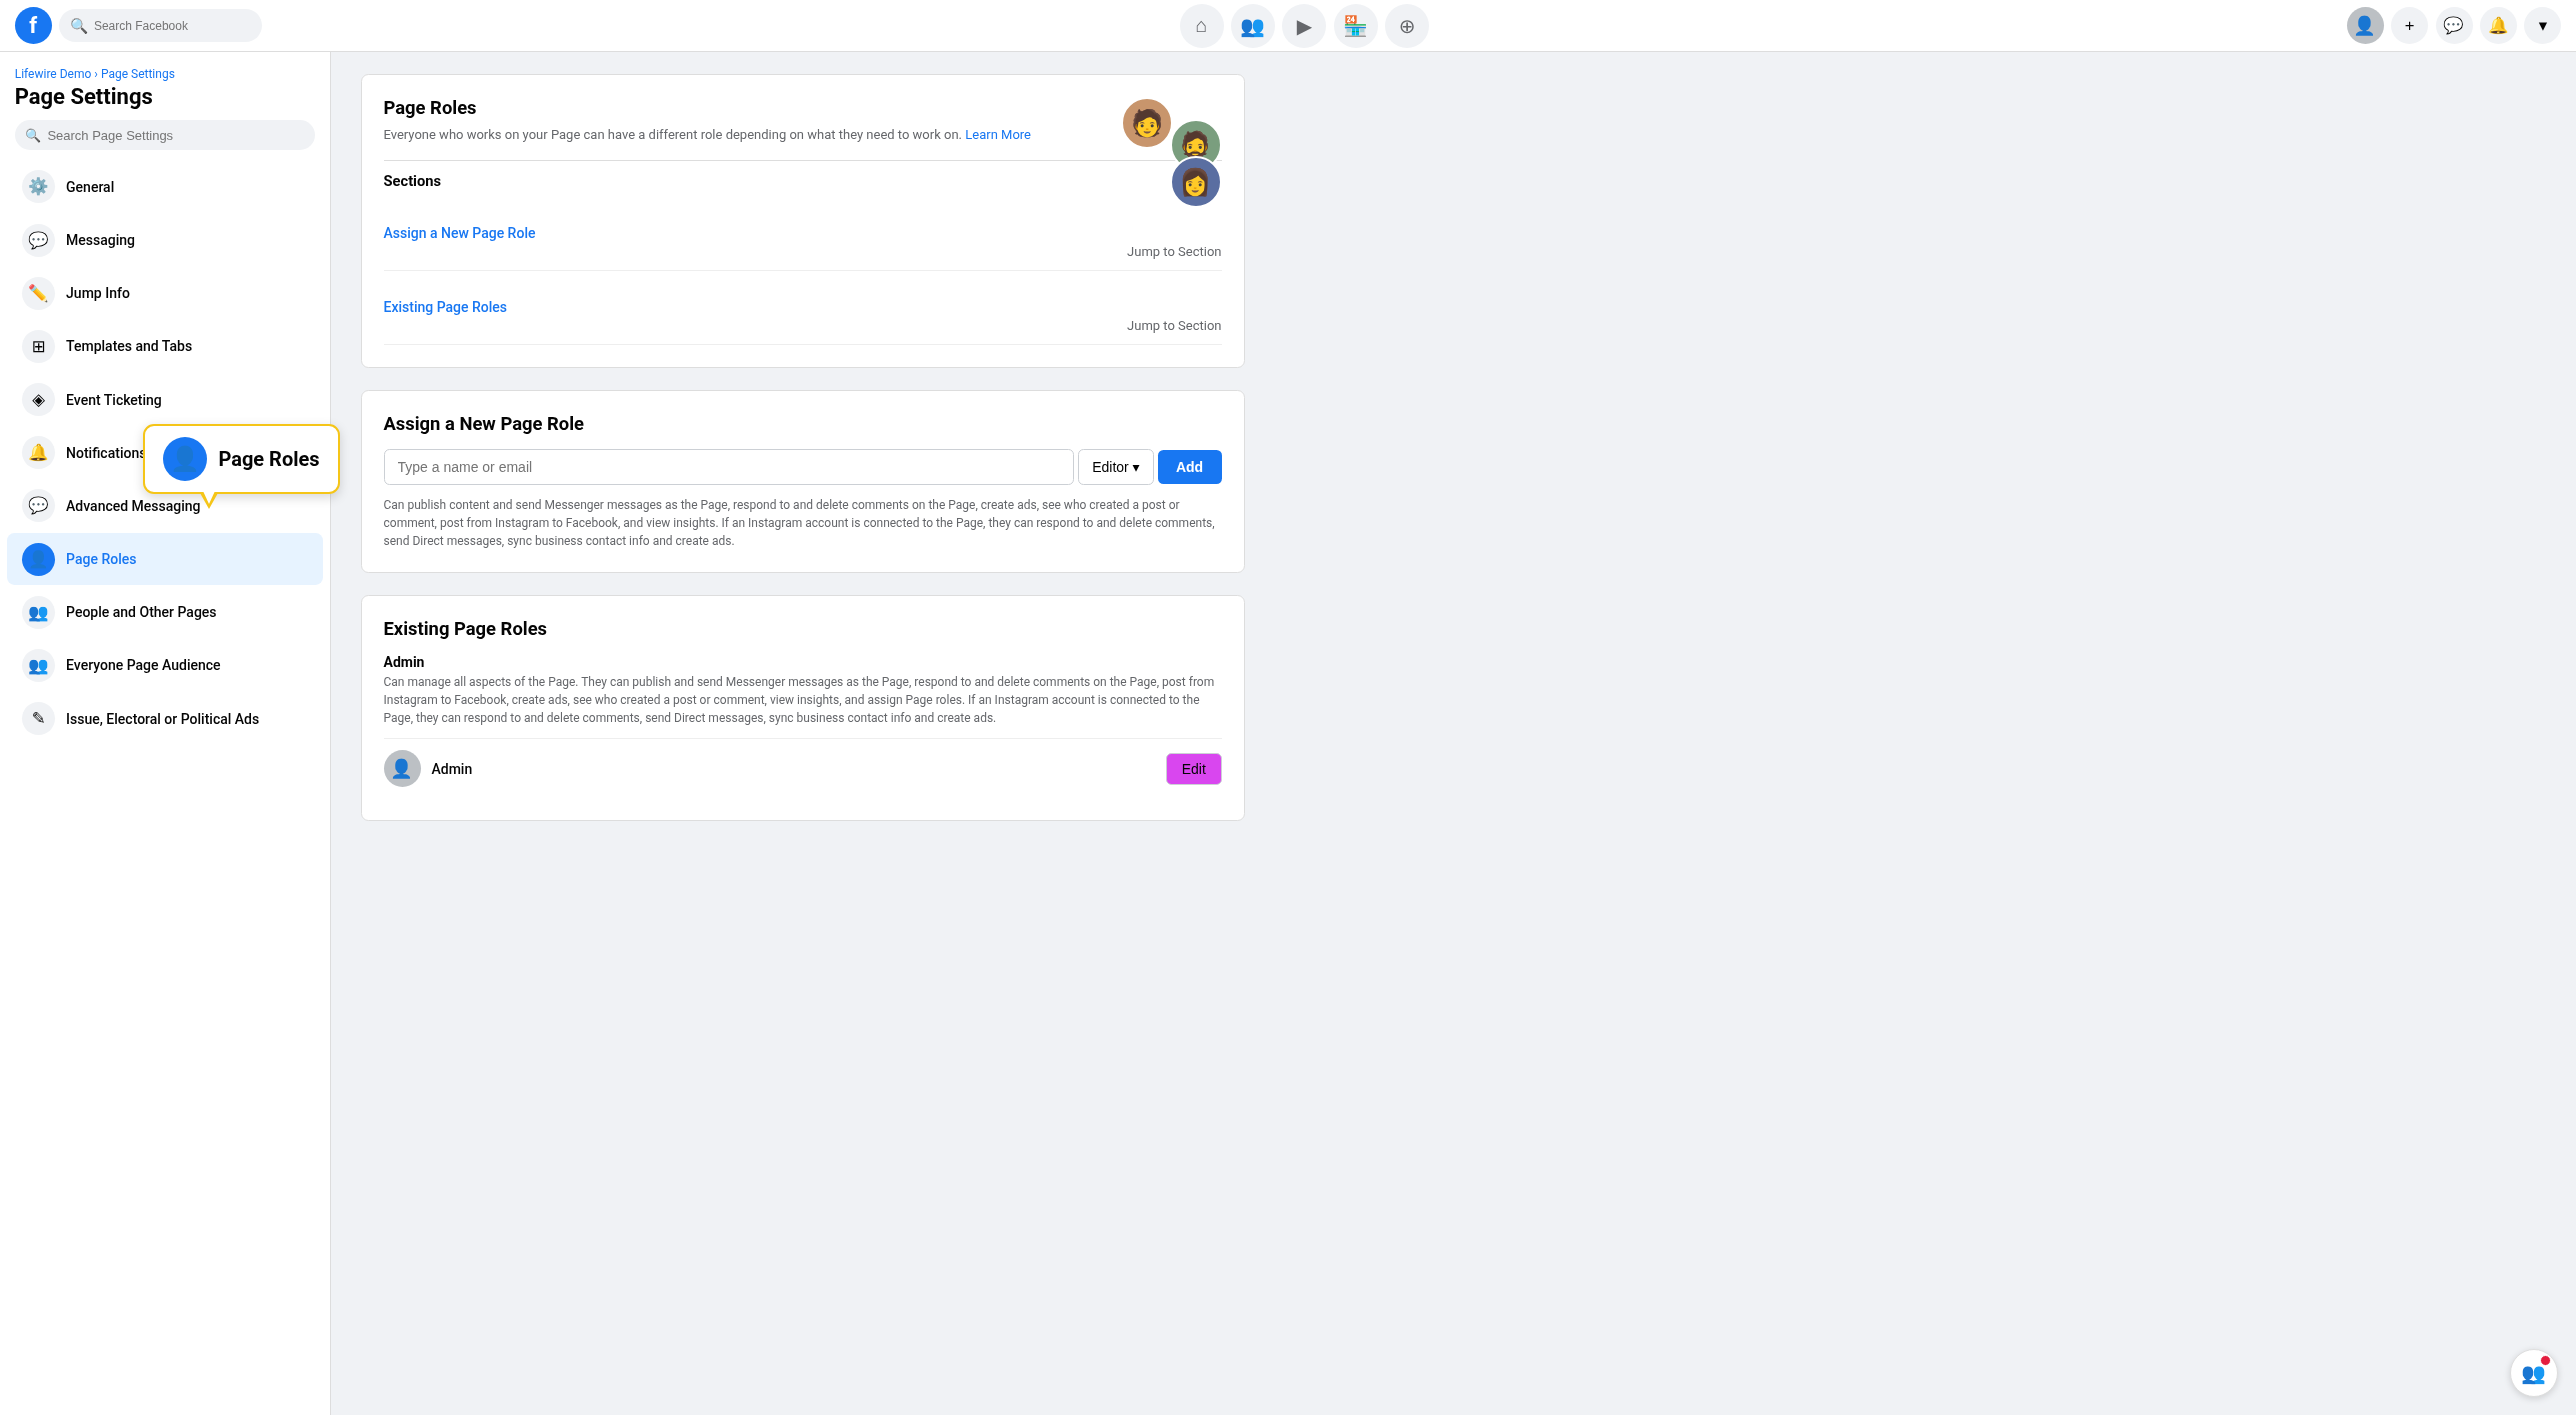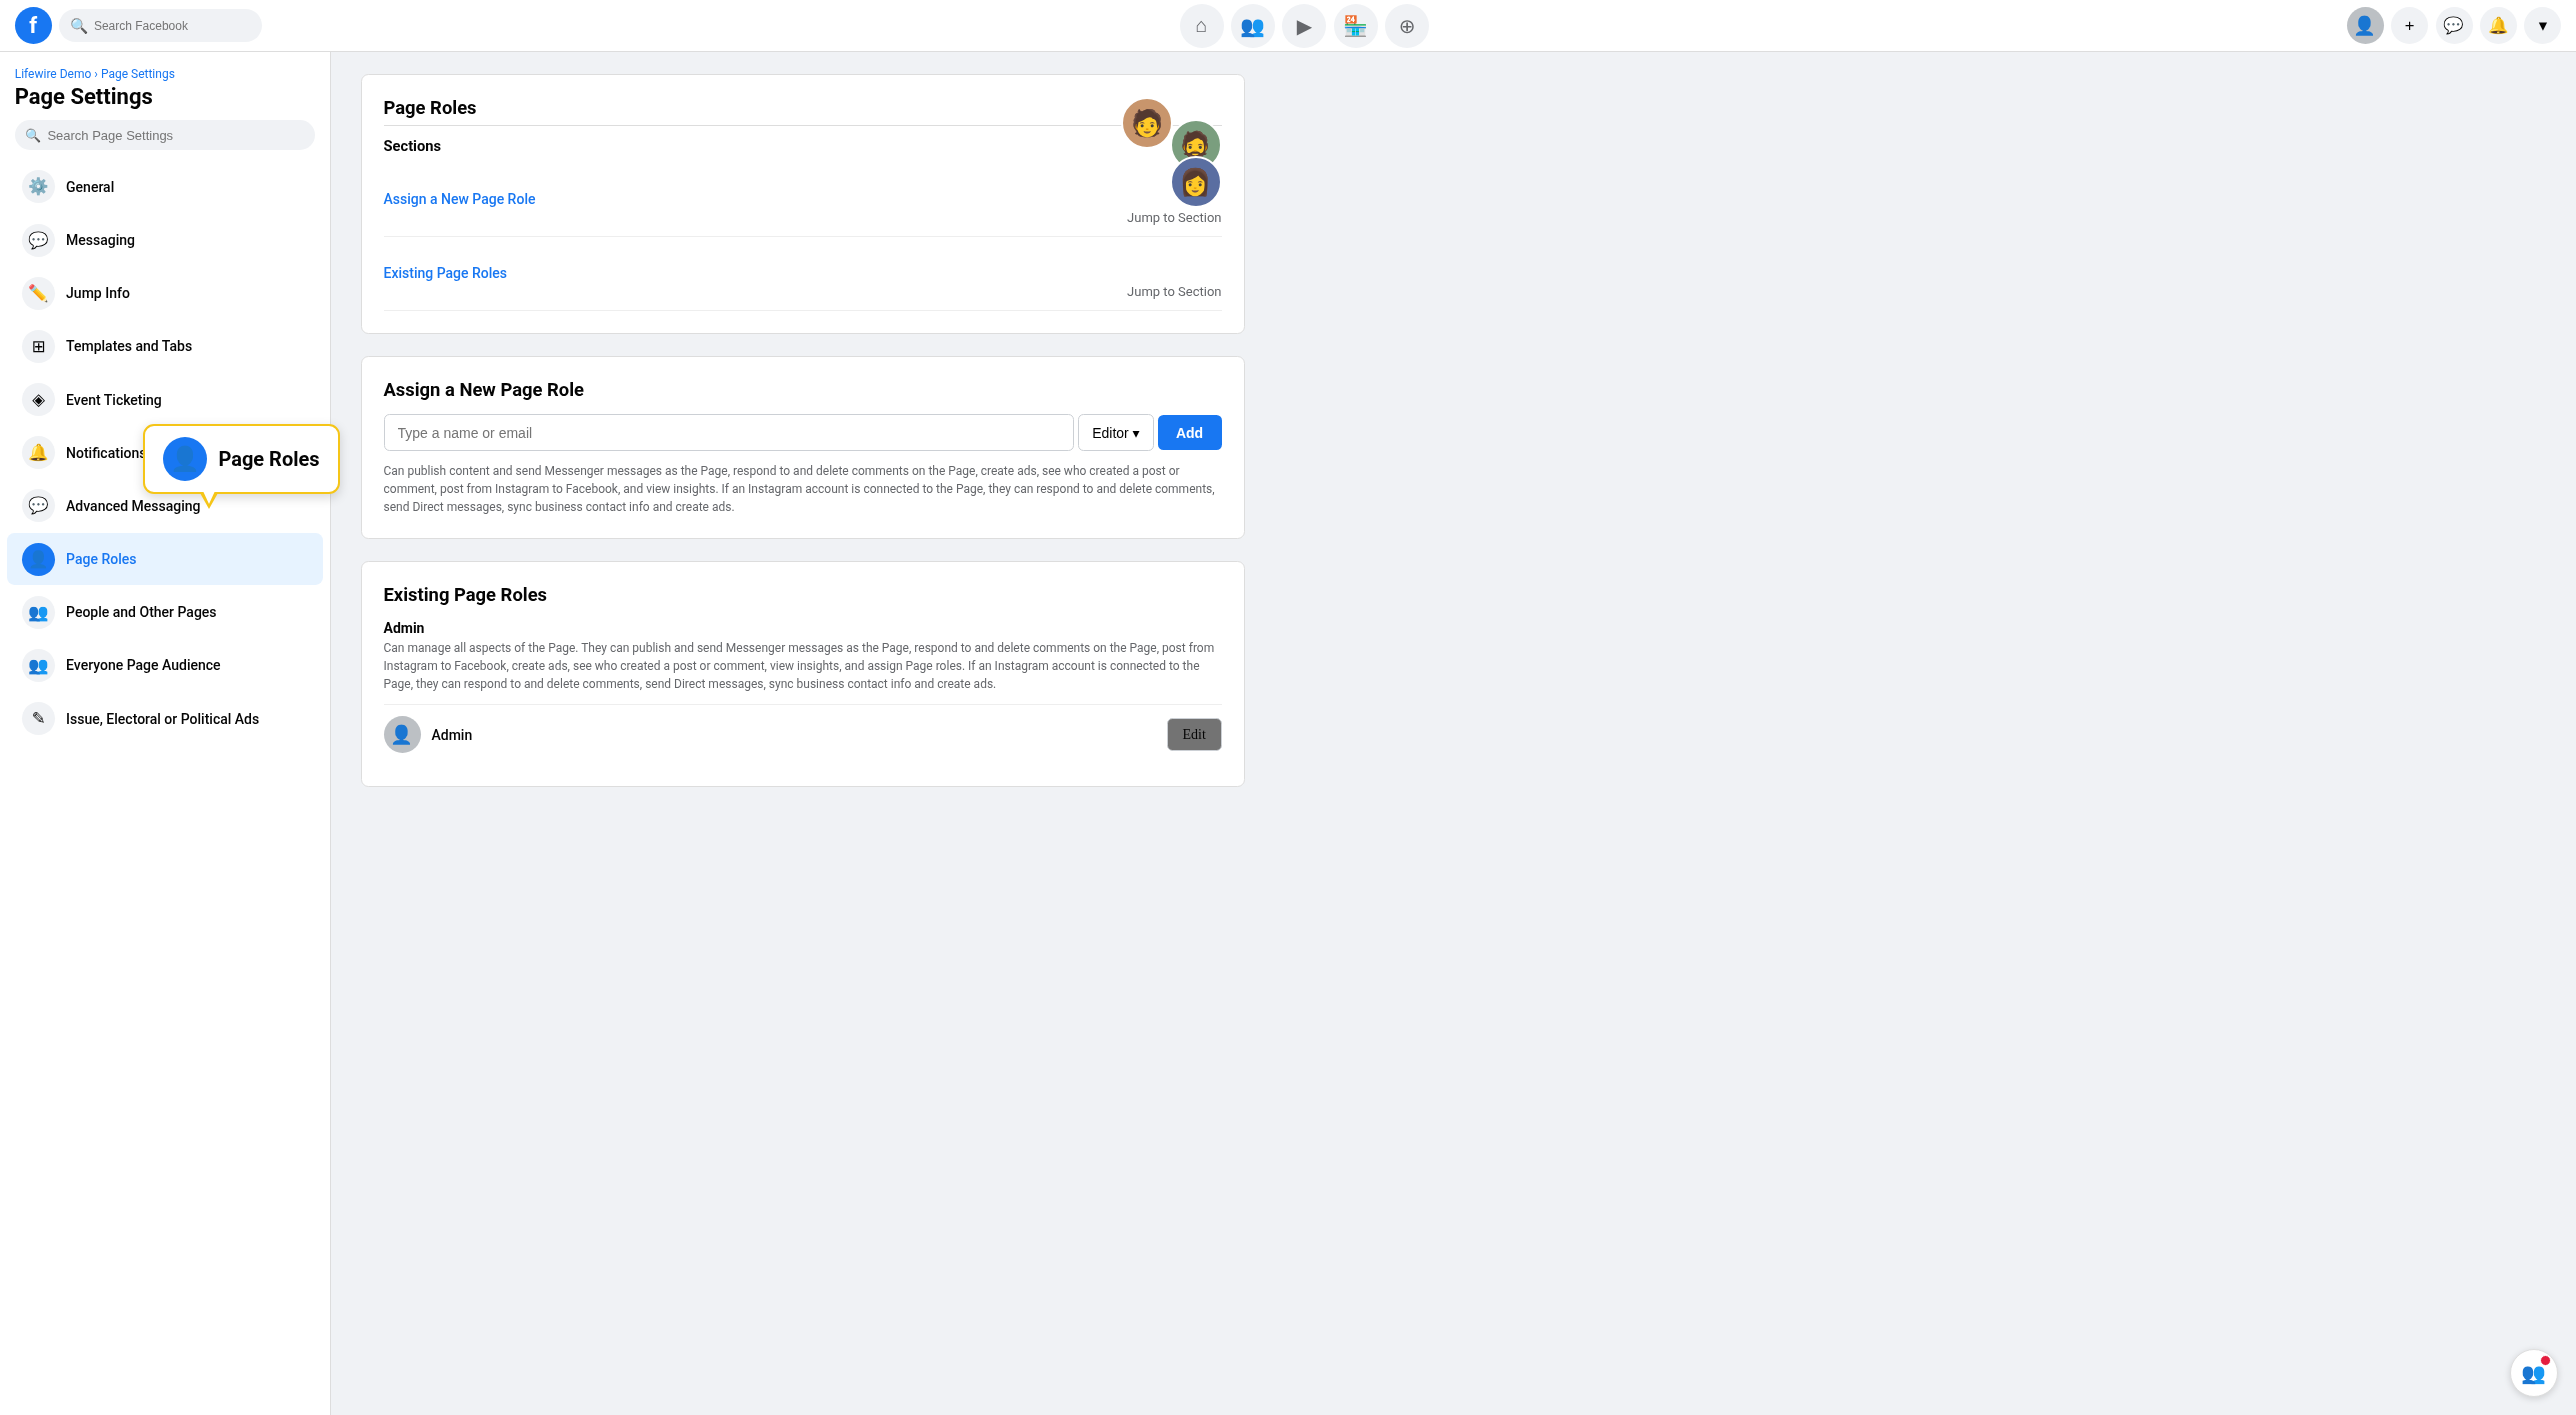--- a/index.html
+++ b/index.html
@@ -147,22 +147,22 @@
       display: flex; align-items: center; justify-content: space-between;
       padding: 11px 0; border-top: 0.9px solid #eee;
     }
     .role-person-info { display: flex; align-items: center; gap: 11px; }
     .person-avatar {
       width: 37px; height: 37px; border-radius: 50%; background: #bcc0c4;
       display: flex; align-items: center; justify-content: center; color: #fff; font-size: 18.4px;
     }
     .person-name { font-size: 14px; font-weight: 500; color: #050505; }
     .edit-btn {
-      padding: 7.4px 14.7px; background: #737373; border: 0.9px solid #ccd0d5;
-      border-radius: 5.5px; font-size: 14px; cursor: pointer; color: #050505; font-family: Liberation Serif, serif;
+      padding: 7.4px 14.7px; background: #d946ef; border: 0.9px solid #ccd0d5;
+      border-radius: 5.5px; font-size: 14px; cursor: pointer; color: #050505;
     }
 
     
     .page-roles-tooltip {
       position: absolute; top: 424px; left: 143px;
       background: #fff; border: 2.8px solid #f5c518;
       border-radius: 11px; padding: 11px 18.4px;
       display: flex; align-items: center; gap: 11px;
       z-index: 200; box-shadow: 0 3.7px 11px rgba(0,0,0,0.15);
     }
@@ -293,20 +293,24 @@
         <div style="display:flex; gap:3.7px;">
           <div class="avatar-bubble av1">🧑</div>
           <div class="avatar-bubble av2" style="margin-top:22px;">🧔</div>
         </div>
         <div style="margin-top:-14.7px; margin-left:7.4px;">
           <div class="avatar-bubble av3">👩</div>
         </div>
       </div>
 
       <h2 class="section-title">Page Roles</h2>
+      <p class="section-desc">
+        <span>Everyone who works on your Page can have a different role depending on what they need to work on.</span>
+        <a href="#">Learn More</a>
+      </p>
 
       <div class="sections-list">
         <p class="sections-list-title">Sections</p>
         <div class="section-row">
           <a href="#">Assign a New Page Role</a>
           <span class="jump-link">Jump to Section</span>
         </div>
         <div class="section-row">
           <a href="#">Existing Page Roles</a>
           <span class="jump-link">Jump to Section</span>

